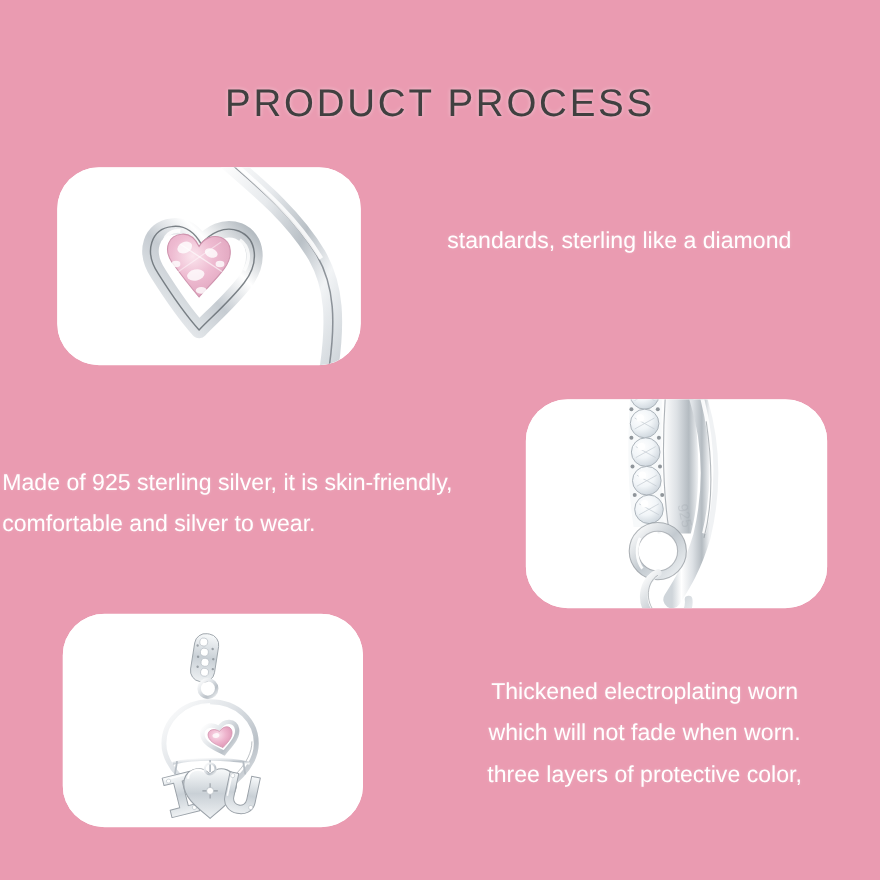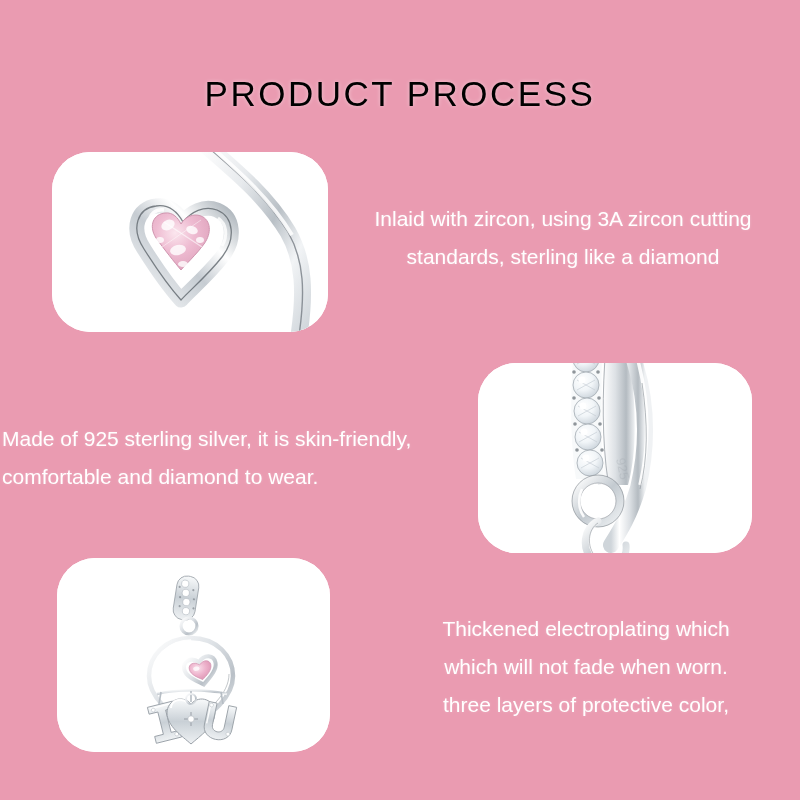--- a/index.html
+++ b/index.html
@@ -20,21 +20,21 @@
     overflow: hidden;
   }
 
   
   #poster-title {
     position: absolute;
     left: 0;
     top: 76px;
     width: 800px;
     text-align: center;
-    color: #000000;
+    color: #404040;
     font-size: 35px;
     letter-spacing: 2.5px;
     font-weight: 400;
     line-height: 1;
     text-shadow: 0 0 4px rgba(255,255,255,0.45);
     white-space: nowrap;
   }
 
   
   .photo-card {
@@ -120,27 +120,26 @@
       </g>
       <path d="M112 70 L 150 95" stroke="#ffffff" stroke-width="1.2" opacity="0.6"></path>
       <path d="M149 68 L 110 95" stroke="#ffffff" stroke-width="1" opacity="0.45"></path>
 
       <path d="M98 72 C 96 62 104 57 112 58" fill="none" stroke="#ffffff" stroke-width="3.5" opacity="0.9"></path>
       <path d="M166 66 C 175 72 176 84 170 94" fill="none" stroke="#ffffff" stroke-width="3" opacity="0.8"></path>
     </svg>
   </div>
 
   <div class="caption" id="caption-1">
-    <span class="line">Inlaid with zircon, using 3A zircon cutting</span>
     <span class="line">standards, sterling like a diamond</span>
   </div>
 
   <div class="caption" id="caption-2">
     <span class="line">Made of 925 sterling silver, it is skin-friendly,</span>
-    <span class="line">comfortable and diamond to wear.</span>
+    <span class="line">comfortable and silver to wear.</span>
   </div>
 
   <div class="photo-card" id="photo-card-2">
     <svg class="photo-svg" viewBox="0 0 274 190" preserveAspectRatio="xMidYMid slice">
       <defs>
         <linearGradient id="sil2" x1="0" y1="0" x2="1" y2="0">
           <stop offset="0%" stop-color="#cfd5da"></stop>
           <stop offset="25%" stop-color="#ffffff"></stop>
           <stop offset="55%" stop-color="#dde1e5"></stop>
           <stop offset="80%" stop-color="#b4bbc1"></stop>
@@ -300,18 +299,18 @@
                  C 16 40 -12 40 -12 23 Z" fill="url(#sil3b)" stroke="#9aa1a8" stroke-width="0.9" stroke-linejoin="round"></path>
         <path d="M-10 2 L -10 22" stroke="#ffffff" stroke-width="1.5" opacity="0.9"></path>
         <circle cx="-9" cy="3" r="1.9" fill="#ffffff" stroke="#b6bdc4" stroke-width="0.5"></circle>
         <circle cx="13" cy="28" r="1.9" fill="#ffffff" stroke="#b6bdc4" stroke-width="0.5"></circle>
       </g>
       <path d="M164 134 L 166 146" stroke="#b6bdc4" stroke-width="1.6" fill="none"></path>
     </svg>
   </div>
 
   <div class="caption" id="caption-3">
-    <span class="line">Thickened electroplating which</span>
+    <span class="line">Thickened electroplating worn</span>
     <span class="line">which will not fade when worn.</span>
     <span class="line">three layers of protective color,</span>
   </div>
 
 </div>
 
 </body></html>

